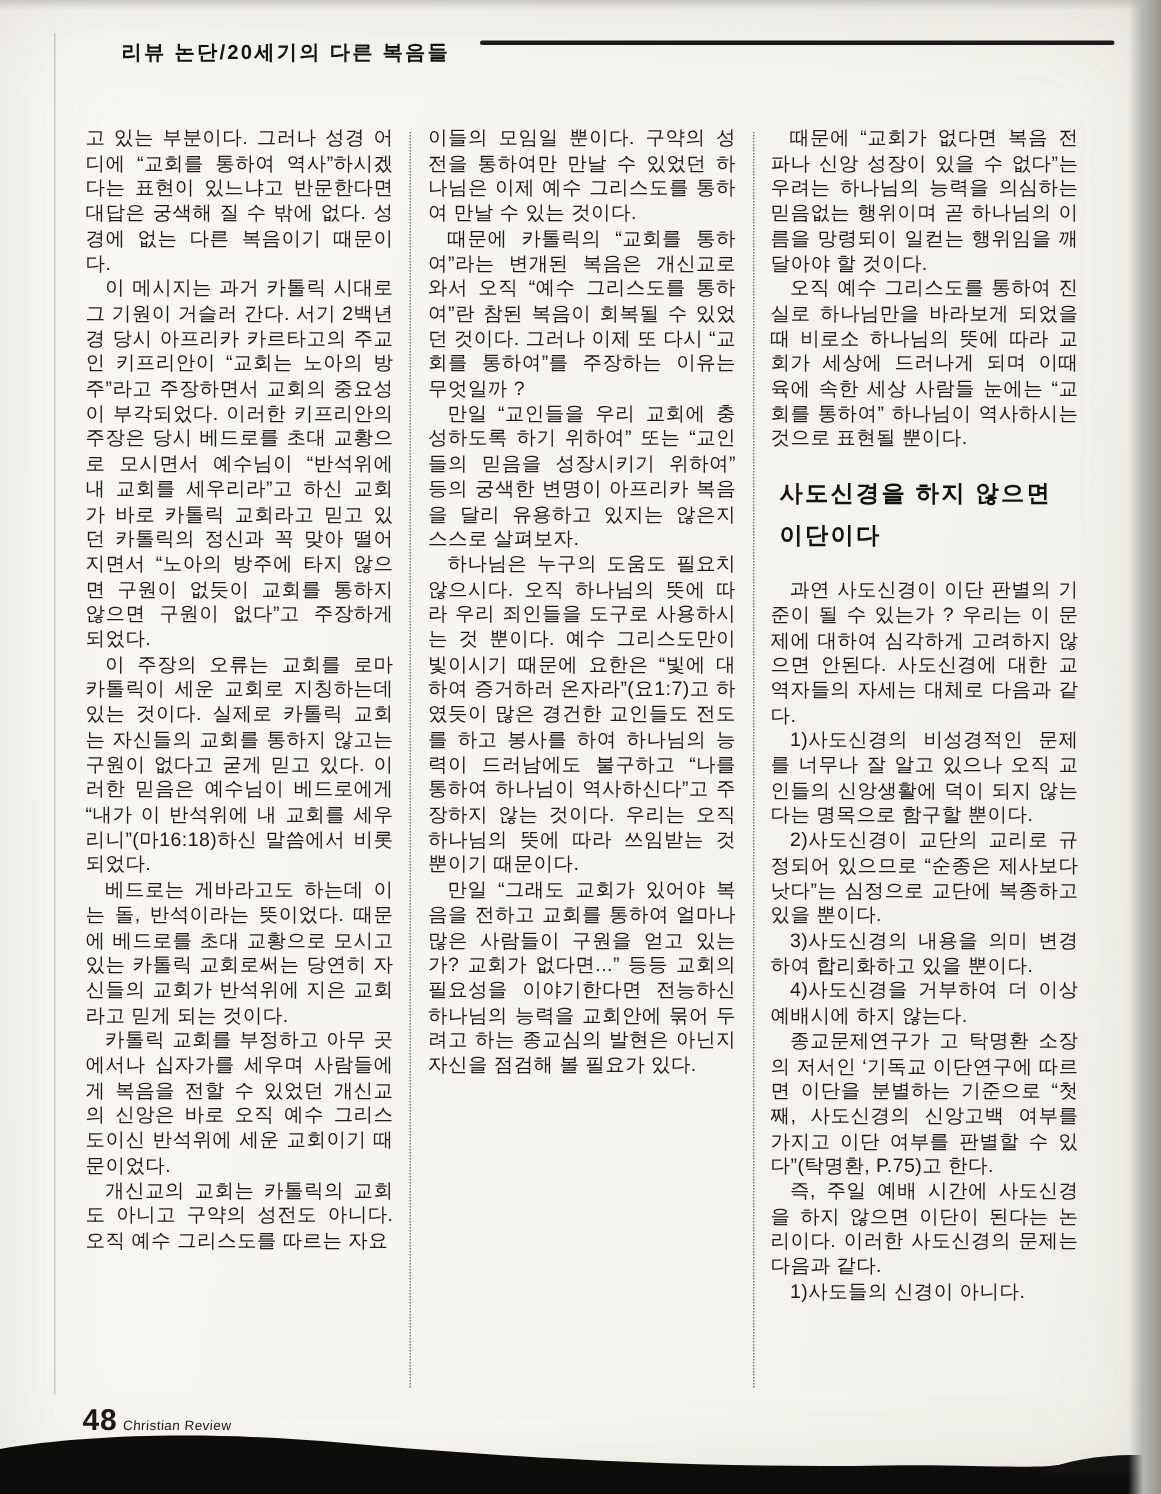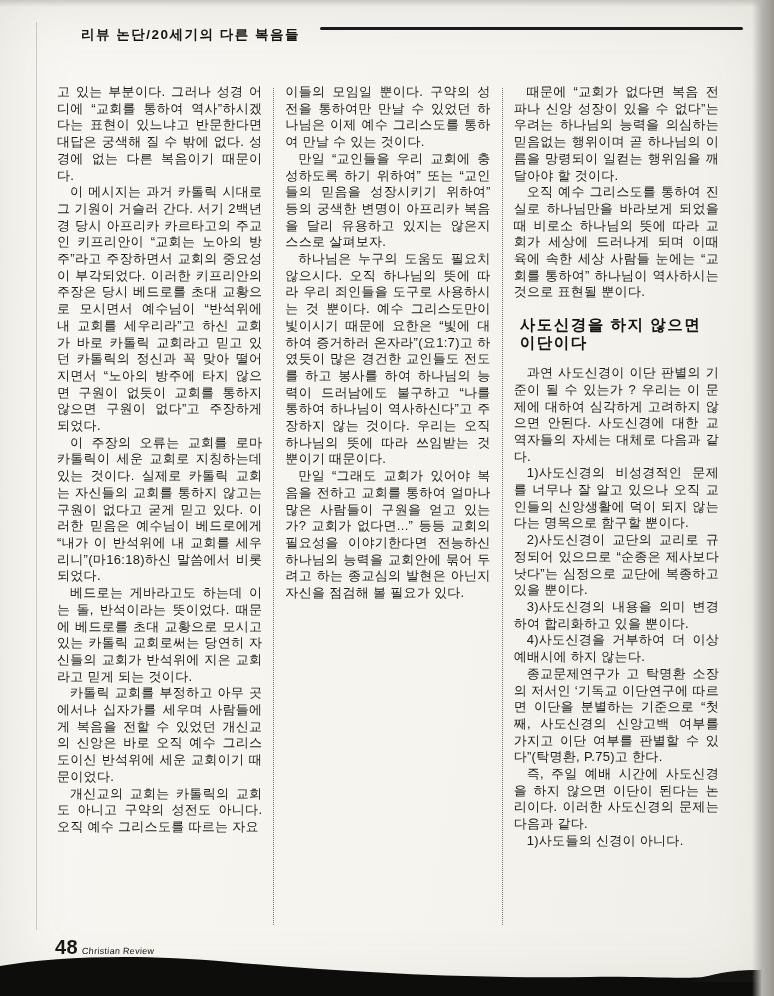--- a/index.html
+++ b/index.html
@@ -15,21 +15,21 @@
   .header-title{font-weight:bold;font-size:13.5px;letter-spacing:1.5px;white-space:nowrap;color:#151310;}
   .header-rule{flex:1;height:3px;background:#1b1b1b;margin-left:20px;margin-top:1px;border-radius:2px;}
   
   .columns{position:absolute;left:57px;top:84px;width:662px;height:854px;display:flex;}
   .column{width:213px;height:100%;overflow:hidden;}
   .sep{width:0;border-left:1px dotted #7a7672;height:98%;margin:4px 11px 0 11px;}
   .para{font-size:13px;line-height:16.7px;text-align:justify;word-break:break-all;
         margin:0;letter-spacing:0.3px;color:#201b16;}
   .para.indent{text-indent:13px;}
   .para.bold{font-weight:normal;font-size:13px;}
-  .subhead{font-size:15.5px;font-weight:bold;line-height:18px;letter-spacing:1.5px;
+  .subhead{font-size:15.5px;font-weight:bold;line-height:28px;letter-spacing:1.5px;
            margin:15px 0 13px 6px;color:#141210;}
   
   .footer{position:absolute;left:55px;top:936px;display:flex;align-items:baseline;}
   .page-number{font-size:20px;font-weight:bold;letter-spacing:0.5px;}
   .journal{font-size:9px;margin-left:4px;letter-spacing:0.3px;transform:skewX(-4deg);}
   
   .left-line{position:absolute;left:36px;top:22px;height:908px;width:1px;background:rgba(70,66,60,0.22);}
   .right-shadow{position:absolute;right:0;top:0;width:22px;height:100%;
     background:linear-gradient(to right,rgba(160,158,152,0) 0%,#b7b5b0 45%,#98968f 100%);}
   .top-shade{position:absolute;left:0;top:0;width:100%;height:7px;
@@ -54,20 +54,21 @@
         <p class="para">고 있는 부분이다. 그러나 성경 어디에 “교회를 통하여 역사”하시겠다는 표현이 있느냐고 반문한다면 대답은 궁색해 질 수 밖에 없다. 성경에 없는 다른 복음이기 때문이다.</p>
         <p class="para indent">이 메시지는 과거 카톨릭 시대로 그 기원이 거슬러 간다. 서기 2백년 경 당시 아프리카 카르타고의 주교인 키프리안이 “교회는 노아의 방주”라고 주장하면서 교회의 중요성이 부각되었다. 이러한 키프리안의 주장은 당시 베드로를 초대 교황으로 모시면서 예수님이 “반석위에 내 교회를 세우리라”고 하신 교회가 바로 카톨릭 교회라고 믿고 있던 카톨릭의 정신과 꼭 맞아 떨어지면서 “노아의 방주에 타지 않으면 구원이 없듯이 교회를 통하지 않으면 구원이 없다”고 주장하게 되었다.</p>
         <p class="para indent">이 주장의 오류는 교회를 로마 카톨릭이 세운 교회로 지칭하는데 있는 것이다. 실제로 카톨릭 교회는 자신들의 교회를 통하지 않고는 구원이 없다고 굳게 믿고 있다. 이러한 믿음은 예수님이 베드로에게 “내가 이 반석위에 내 교회를 세우리니”(마16:18)하신 말씀에서 비롯되었다.</p>
         <p class="para indent">베드로는 게바라고도 하는데 이는 돌, 반석이라는 뜻이었다. 때문에 베드로를 초대 교황으로 모시고 있는 카톨릭 교회로써는 당연히 자신들의 교회가 반석위에 지은 교회라고 믿게 되는 것이다.</p>
         <p class="para indent">카톨릭 교회를 부정하고 아무 곳에서나 십자가를 세우며 사람들에게 복음을 전할 수 있었던 개신교의 신앙은 바로 오직 예수 그리스도이신 반석위에 세운 교회이기 때문이었다.</p>
         <p class="para indent">개신교의 교회는 카톨릭의 교회도 아니고 구약의 성전도 아니다. 오직 예수 그리스도를 따르는 자요</p>
       </div>
     <div class="sep"></div>
     <div class="column">
         <p class="para">이들의 모임일 뿐이다. 구약의 성전을 통하여만 만날 수 있었던 하나님은 이제 예수 그리스도를 통하여 만날 수 있는 것이다.</p>
+        <p class="para indent">때문에 카톨릭의 “교회를 통하여”라는 변개된 복음은 개신교로 와서 오직 “예수 그리스도를 통하여”란 참된 복음이 회복될 수 있었던 것이다. 그러나 이제 또 다시 “교회를 통하여”를 주장하는 이유는 무엇일까 ?</p>
         <p class="para indent">만일 “교인들을 우리 교회에 충성하도록 하기 위하여” 또는 “교인들의 믿음을 성장시키기 위하여” 등의 궁색한 변명이 아프리카 복음을 달리 유용하고 있지는 않은지 스스로 살펴보자.</p>
         <p class="para indent">하나님은 누구의 도움도 필요치 않으시다. 오직 하나님의 뜻에 따라 우리 죄인들을 도구로 사용하시는 것 뿐이다. 예수 그리스도만이 빛이시기 때문에 요한은 “빛에 대하여 증거하러 온자라”(요1:7)고 하였듯이 많은 경건한 교인들도 전도를 하고 봉사를 하여 하나님의 능력이 드러남에도 불구하고 “나를 통하여 하나님이 역사하신다”고 주장하지 않는 것이다. 우리는 오직 하나님의 뜻에 따라 쓰임받는 것 뿐이기 때문이다.</p>
         <p class="para indent">만일 “그래도 교회가 있어야 복음을 전하고 교회를 통하여 얼마나 많은 사람들이 구원을 얻고 있는가? 교회가 없다면...” 등등 교회의 필요성을 이야기한다면 전능하신 하나님의 능력을 교회안에 묶어 두려고 하는 종교심의 발현은 아닌지 자신을 점검해 볼 필요가 있다.</p>
       </div>
     <div class="sep"></div>
     <div class="column">
         <p class="para indent">때문에 “교회가 없다면 복음 전파나 신앙 성장이 있을 수 없다”는 우려는 하나님의 능력을 의심하는 믿음없는 행위이며 곧 하나님의 이름을 망령되이 일컫는 행위임을 깨달아야 할 것이다.</p>
         <p class="para indent">오직 예수 그리스도를 통하여 진실로 하나님만을 바라보게 되었을 때 비로소 하나님의 뜻에 따라 교회가 세상에 드러나게 되며 이때 육에 속한 세상 사람들 눈에는 “교회를 통하여” 하나님이 역사하시는 것으로 표현될 뿐이다.</p>
         <h2 class="subhead">사도신경을 하지 않으면 이단이다</h2>
         <p class="para indent">과연 사도신경이 이단 판별의 기준이 될 수 있는가 ? 우리는 이 문제에 대하여 심각하게 고려하지 않으면 안된다. 사도신경에 대한 교역자들의 자세는 대체로 다음과 같다.</p>

